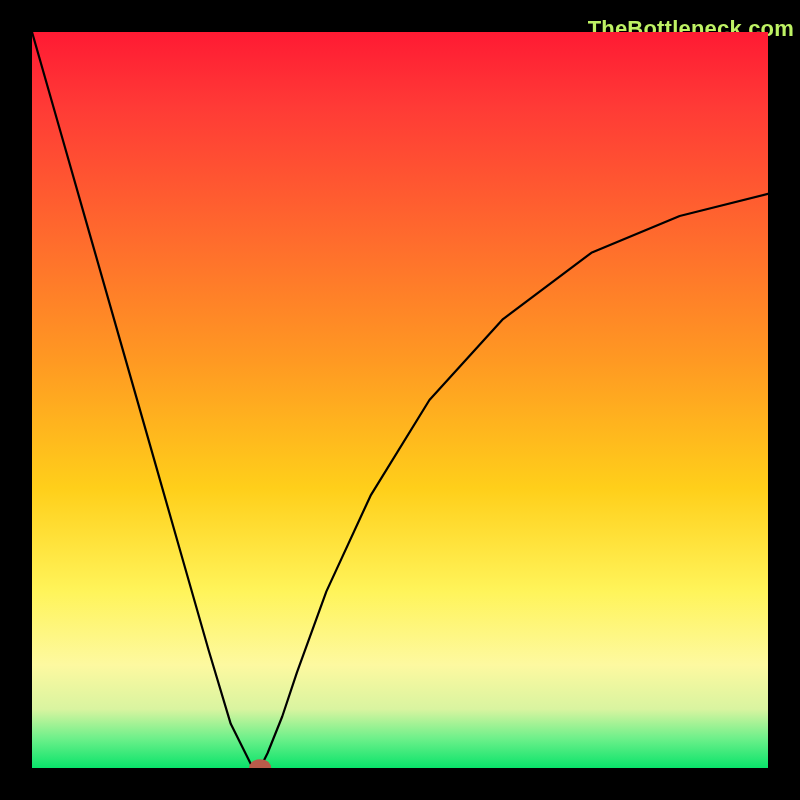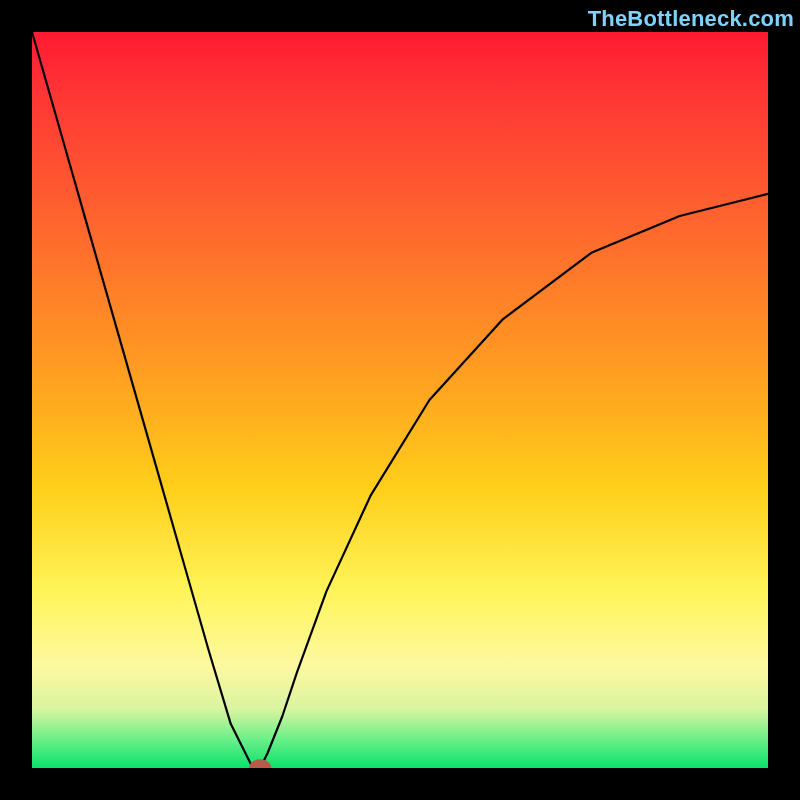--- a/index.html
+++ b/index.html
@@ -11,25 +11,25 @@
     font-family: Arial, Helvetica, sans-serif;
   }
   .frame {
     position: relative;
     width: 800px;
     height: 800px;
     background: #000;
   }
   .watermark {
     position: absolute;
-    top: 6px;
+    top: 16px;
     right: 6px;
     font-size: 22px;
     font-weight: 600;
-    color: #7dd3fc;
+    color: #bef264;
     letter-spacing: 0.2px;
     user-select: none;
   }
   .plot-area {
     position: absolute;
     left: 32px;
     top: 32px;
     width: 736px;
     height: 736px;
     overflow: hidden;

